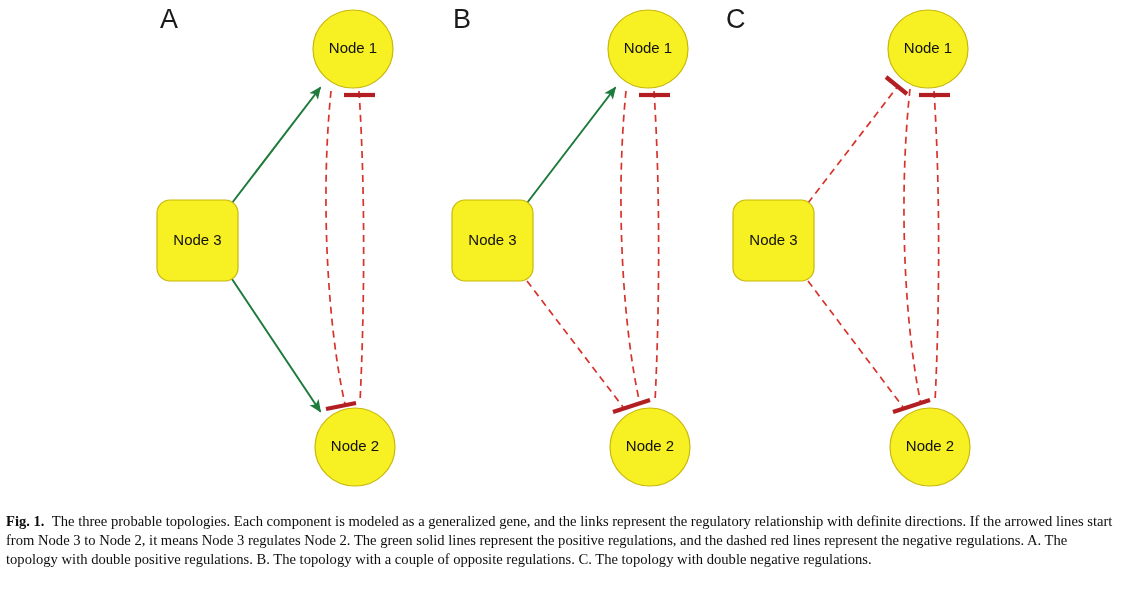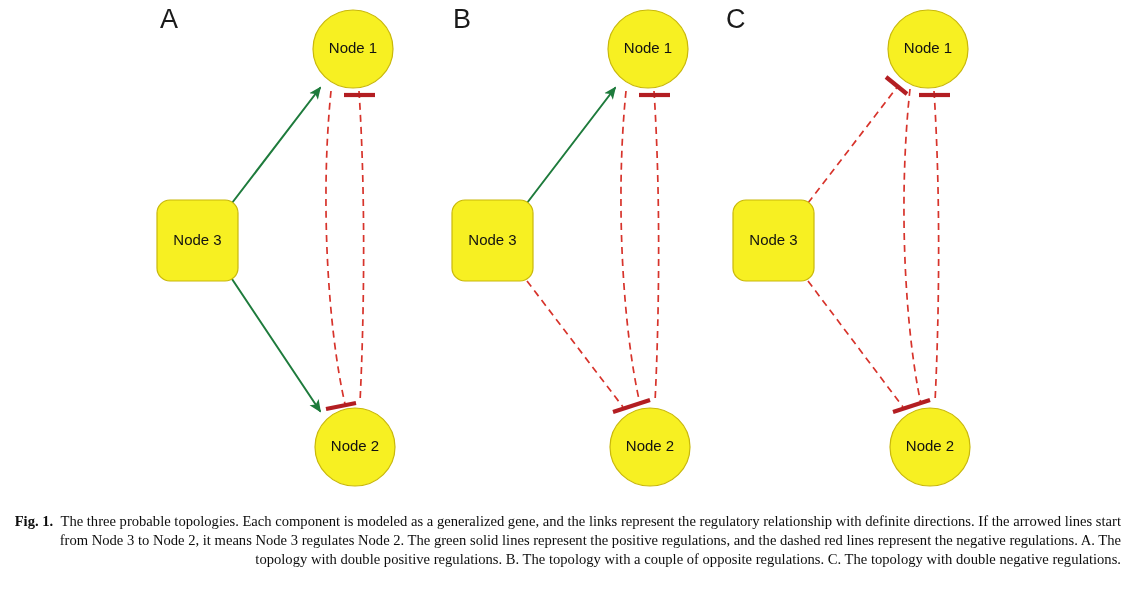--- a/index.html
+++ b/index.html
@@ -74,21 +74,21 @@
     left: 0;
     top: 505px;
     width: 1127px;
     height: 95px;
     box-sizing: border-box;
     padding: 7px 6px 0 6px;
     font-family: "Liberation Serif", "DejaVu Serif", serif;
     font-size: 14.6px;
     line-height: 19.2px;
     color: #0d0d0d;
-    text-align: right;
+    text-align: left;
   }
 
   #caption .fig-label {
     font-weight: bold;
   }
 </style>
 </head>
 <body>
 
 <div id="figure-area">

